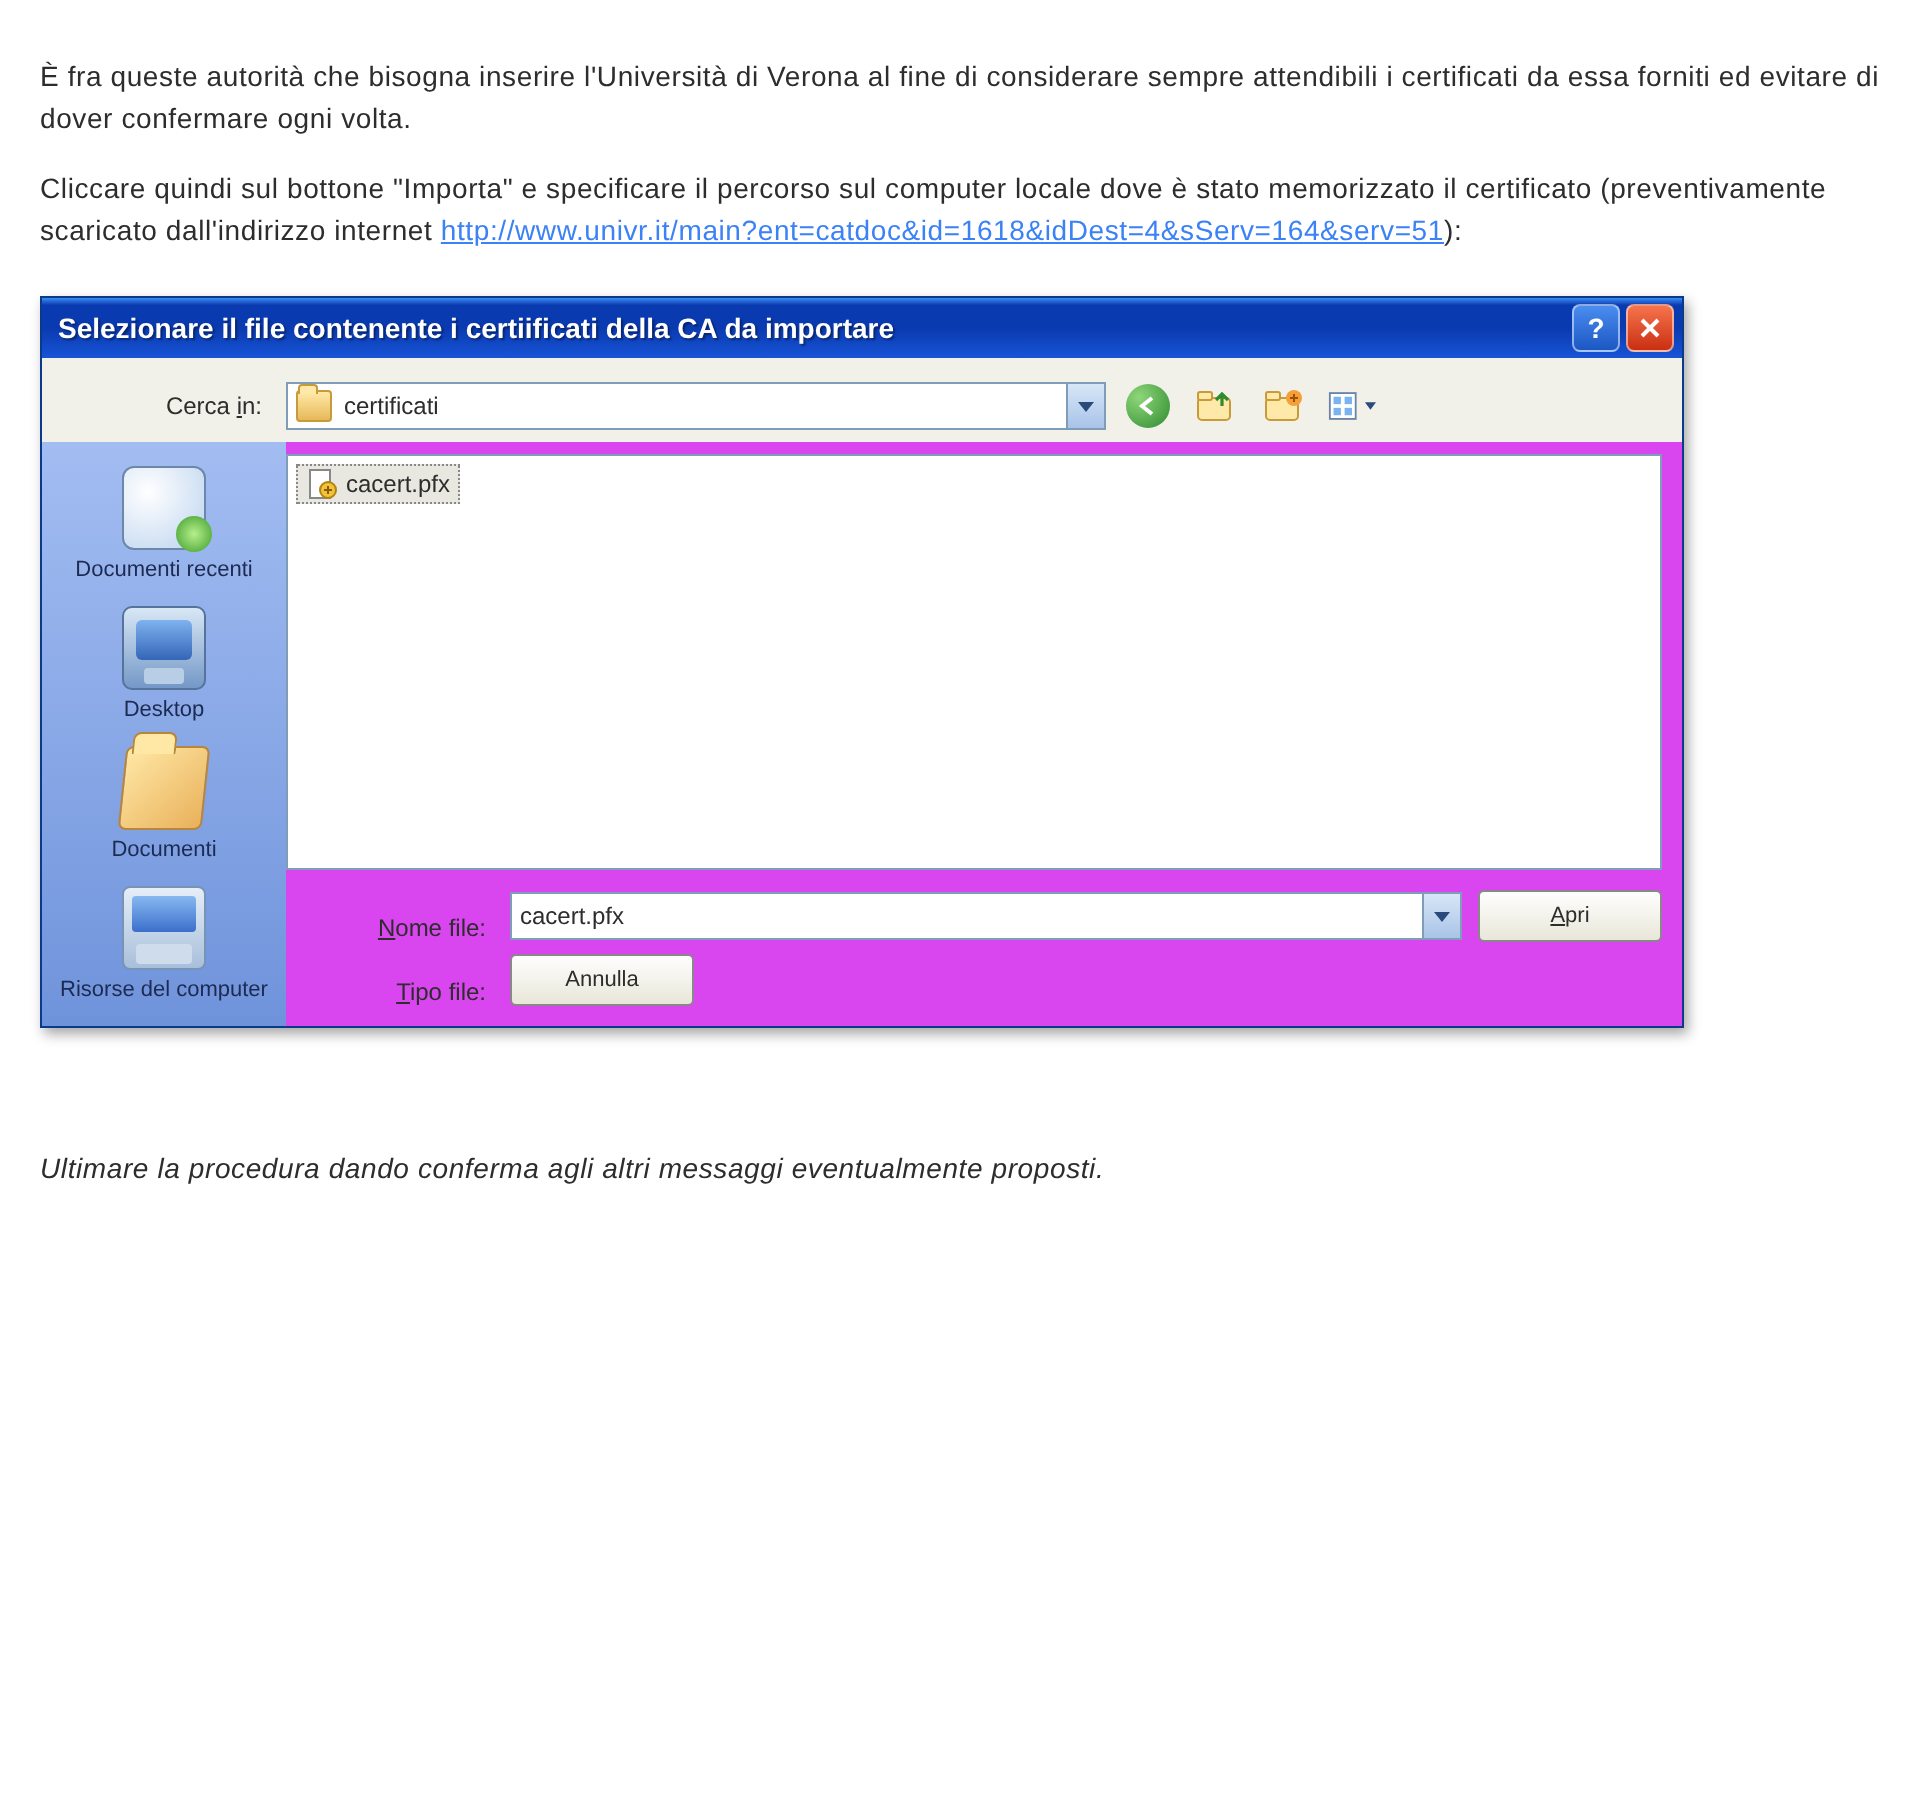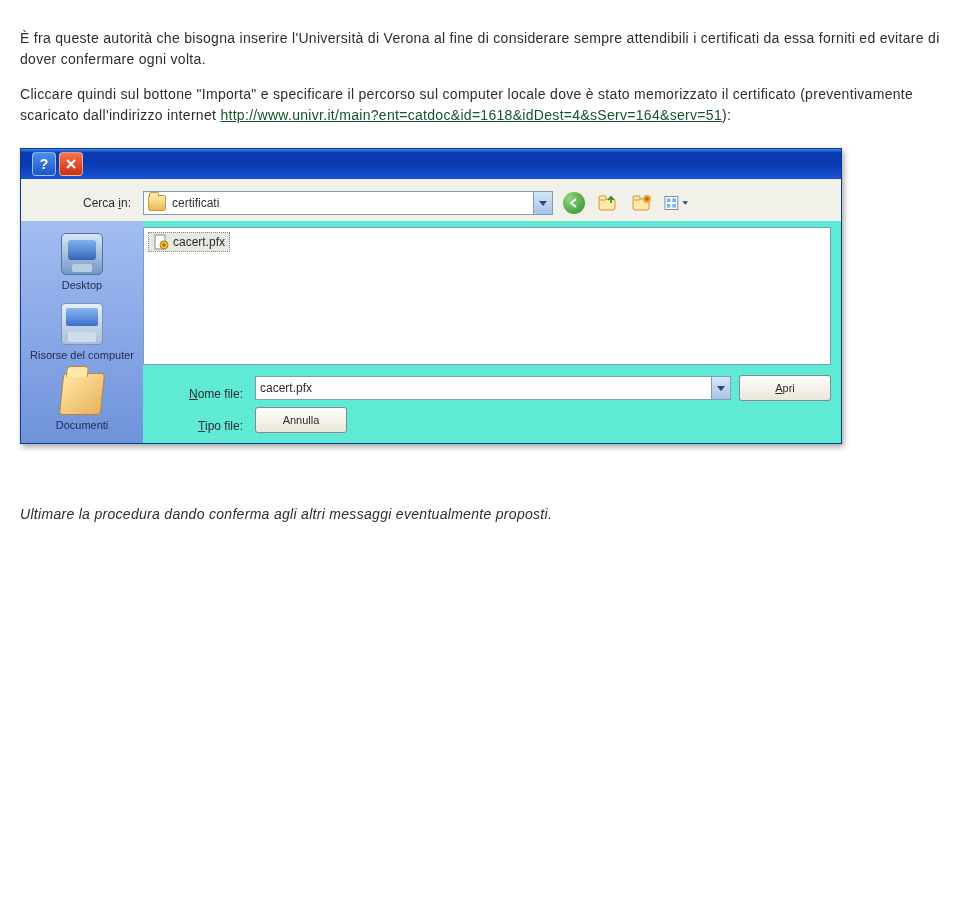--- a/index.html
+++ b/index.html
@@ -1,38 +1,38 @@
 <!DOCTYPE html>
 <html><head>
 <meta charset="utf-8">
 <style>
   body{margin:0;padding:14px 20px;font-family:Verdana,Arial,sans-serif;font-size:14px;background:#fff;color:#2d2d2d;width:960px;box-sizing:border-box;}
   .doctxt{letter-spacing:.3px;line-height:1.5;}
-  .link{color:#14532d;text-decoration:underline;text-align:center;}
+  .link{color:#3b82f6;text-decoration:underline;text-align:center;}
   .dlg{width:820px;border:1px solid #0a3a8a;margin:22px 0 60px 0;box-shadow:2px 3px 6px rgba(0,0,0,.35);font-family:Tahoma,Arial,sans-serif;font-size:12px;}
   .titlebar{height:30px;background:linear-gradient(to bottom,#3a8cf5 0%,#0a3ab0 12%,#0a3ab0 50%,#1754d6 100%);display:flex;align-items:center;padding:0 4px 0 8px;color:#fff;}
   .title{font-weight:bold;font-size:14px;flex:1;text-shadow:1px 1px 1px rgba(0,0,0,.4);}
   .tbtn{width:22px;height:22px;border-radius:4px;margin-left:3px;display:flex;align-items:center;justify-content:center;color:#fff;font-weight:bold;font-size:14px;border:1px solid rgba(255,255,255,.5);}
   .tbtn.help{background:linear-gradient(to bottom,#4b8df0,#1c57c3);}
   .tbtn.close{background:linear-gradient(to bottom,#f6744c,#c92f12);}
   .body{background:#f2f1e9;display:flex;}
   .toolbar{height:36px;display:flex;align-items:center;padding:6px 4px 0 10px;gap:8px;background:#f2f1e9;}
   .toolbar .lab{width:100px;text-align:right;padding-right:4px;}
   .lookin{height:22px;width:400px;border:1px solid #7f9db9;background:#fff;display:flex;align-items:center;padding:0 4px;gap:6px;position:relative;}
   .lookin .foldico{width:16px;height:14px;background:linear-gradient(to bottom,#ffe9a8,#e6b95a);border:1px solid #c99a3a;border-radius:2px;position:relative;}
   .lookin .foldico:before{content:"";position:absolute;top:-4px;left:0;width:8px;height:4px;background:#ffe9a8;border:1px solid #c99a3a;border-bottom:none;border-radius:2px 2px 0 0;}
   .lookin .dd{position:absolute;right:0;top:0;width:18px;height:22px;background:linear-gradient(to bottom,#d7e6f7,#a9c4e8);border-left:1px solid #7f9db9;display:flex;align-items:center;justify-content:center;}
   .lookin .dd:after{content:"";border-left:4px solid transparent;border-right:4px solid transparent;border-top:5px solid #2a4a7a;}
   .tbico{width:24px;height:24px;display:flex;align-items:center;justify-content:center;border:1px solid transparent;border-radius:3px;}
   .backcircle{width:22px;height:22px;border-radius:50%;background:radial-gradient(circle at 30% 30%,#8fd67a,#2e8b2e);display:flex;align-items:center;justify-content:center;}
   .backcircle svg{display:block;}
   .sidebar{width:122px;background:linear-gradient(to bottom,#a3bdf2 0%,#6f93db 100%);padding:8px 0;display:flex;flex-direction:column;align-items:center;gap:4px;}
   .place{width:108px;text-align:center;padding:4px 0;color:#1d2a52;font-size:11px;}
   .place .ic{width:40px;height:40px;margin:0 auto 4px auto;position:relative;}
-  .right{flex:1;display:flex;flex-direction:column;background:#5eead4;}
+  .right{flex:1;display:flex;flex-direction:column;background:#d946ef;}
   .filearea{flex:1;height:400px;background:#fff;border:1px solid #7f9db9;margin:6px 10px 6px 0;padding:4px;position:relative;}
   .fileitem{display:inline-flex;align-items:center;gap:4px;padding:1px 4px;background:#e8e8e0;border:1px dotted #888;font-size:12px;}
   .fileitem .certico{width:16px;height:16px;position:relative;}
   .fileitem .certico svg{display:block;}
   .bottom{padding:4px 10px 10px 0;display:flex;flex-direction:column;gap:6px;}
   .row{display:flex;align-items:center;gap:8px;}
   .row .lab{width:100px;text-align:right;padding-right:4px;margin-top:12px;}
   .combo{flex:1;height:22px;border:1px solid #7f9db9;background:#fff;display:flex;align-items:center;padding:0 4px;position:relative;}
   .combo .dd{position:absolute;right:0;top:0;width:18px;height:22px;background:linear-gradient(to bottom,#d7e6f7,#a9c4e8);border-left:1px solid #7f9db9;display:flex;align-items:center;justify-content:center;}
   .combo .dd:after{content:"";border-left:4px solid transparent;border-right:4px solid transparent;border-top:5px solid #2a4a7a;}
@@ -57,20 +57,21 @@
 <body>
 
 <p class="doctxt">È fra queste autorità che bisogna inserire l'Università di Verona al fine di considerare sempre attendibili i certificati da essa forniti ed evitare di dover confermare ogni volta.</p>
 <p class="doctxt">
   <span>Cliccare quindi sul bottone "Importa" e specificare il percorso sul computer locale dove è stato memorizzato il certificato (preventivamente scaricato dall'indirizzo internet </span>
   <a class="link">http://www.univr.it/main?ent=catdoc&amp;id=1618&amp;idDest=4&amp;sServ=164&amp;serv=51</a><span>):</span>
 </p>
 
 <div class="dlg">
   <div class="titlebar">
+    <span class="title">Selezionare il file contenente i certiificati della CA da importare</span>
     <div class="tbtn help">?</div>
     <div class="tbtn close">
       <svg width="12" height="12" viewBox="0 0 12 12">
           <path d="M2 2 L10 10 M10 2 L2 10" stroke="#fff" stroke-width="2"></path>
         </svg>
     </div>
   </div>
 
   <div class="toolbar">
     <span class="lab">Cerca <span class="u">i</span>n:</span>
@@ -109,30 +110,34 @@
         <rect x="3" y="10" width="4" height="4" fill="#7ab4f0"></rect>
           <rect x="9" y="10" width="4" height="4" fill="#7ab4f0"></rect>
         <path d="M20 7 l3 4 l3 -4 z" fill="#2a4a7a"></path>
       </svg>
     </div>
   </div>
 
   <div class="body">
     <div class="sidebar">
       <div class="place">
+        <div class="ic ic-recent"></div>
+        <span>Documenti recenti</span>
+      </div>
+      <div class="place">
         <div class="ic ic-desktop"></div>
         <span>Desktop</span>
       </div>
       <div class="place">
+        <div class="ic ic-docs"></div>
+        <span>Documenti</span>
+      </div>
+      <div class="place">
         <div class="ic ic-comp"></div>
         <span>Risorse del computer</span>
-      </div>
-      <div class="place">
-        <div class="ic ic-docs"></div>
-        <span>Documenti</span>
       </div>
     </div>
 
     <div class="right">
       <div class="filearea">
         <div class="fileitem">
           <span class="certico">
             <svg width="16" height="16" viewBox="0 0 16 16">
               <rect x="2" y="1" width="10" height="14" fill="#fff" stroke="#888"></rect>
               <circle cx="11" cy="11" r="4" fill="#f3c13a" stroke="#b08410"></circle>

